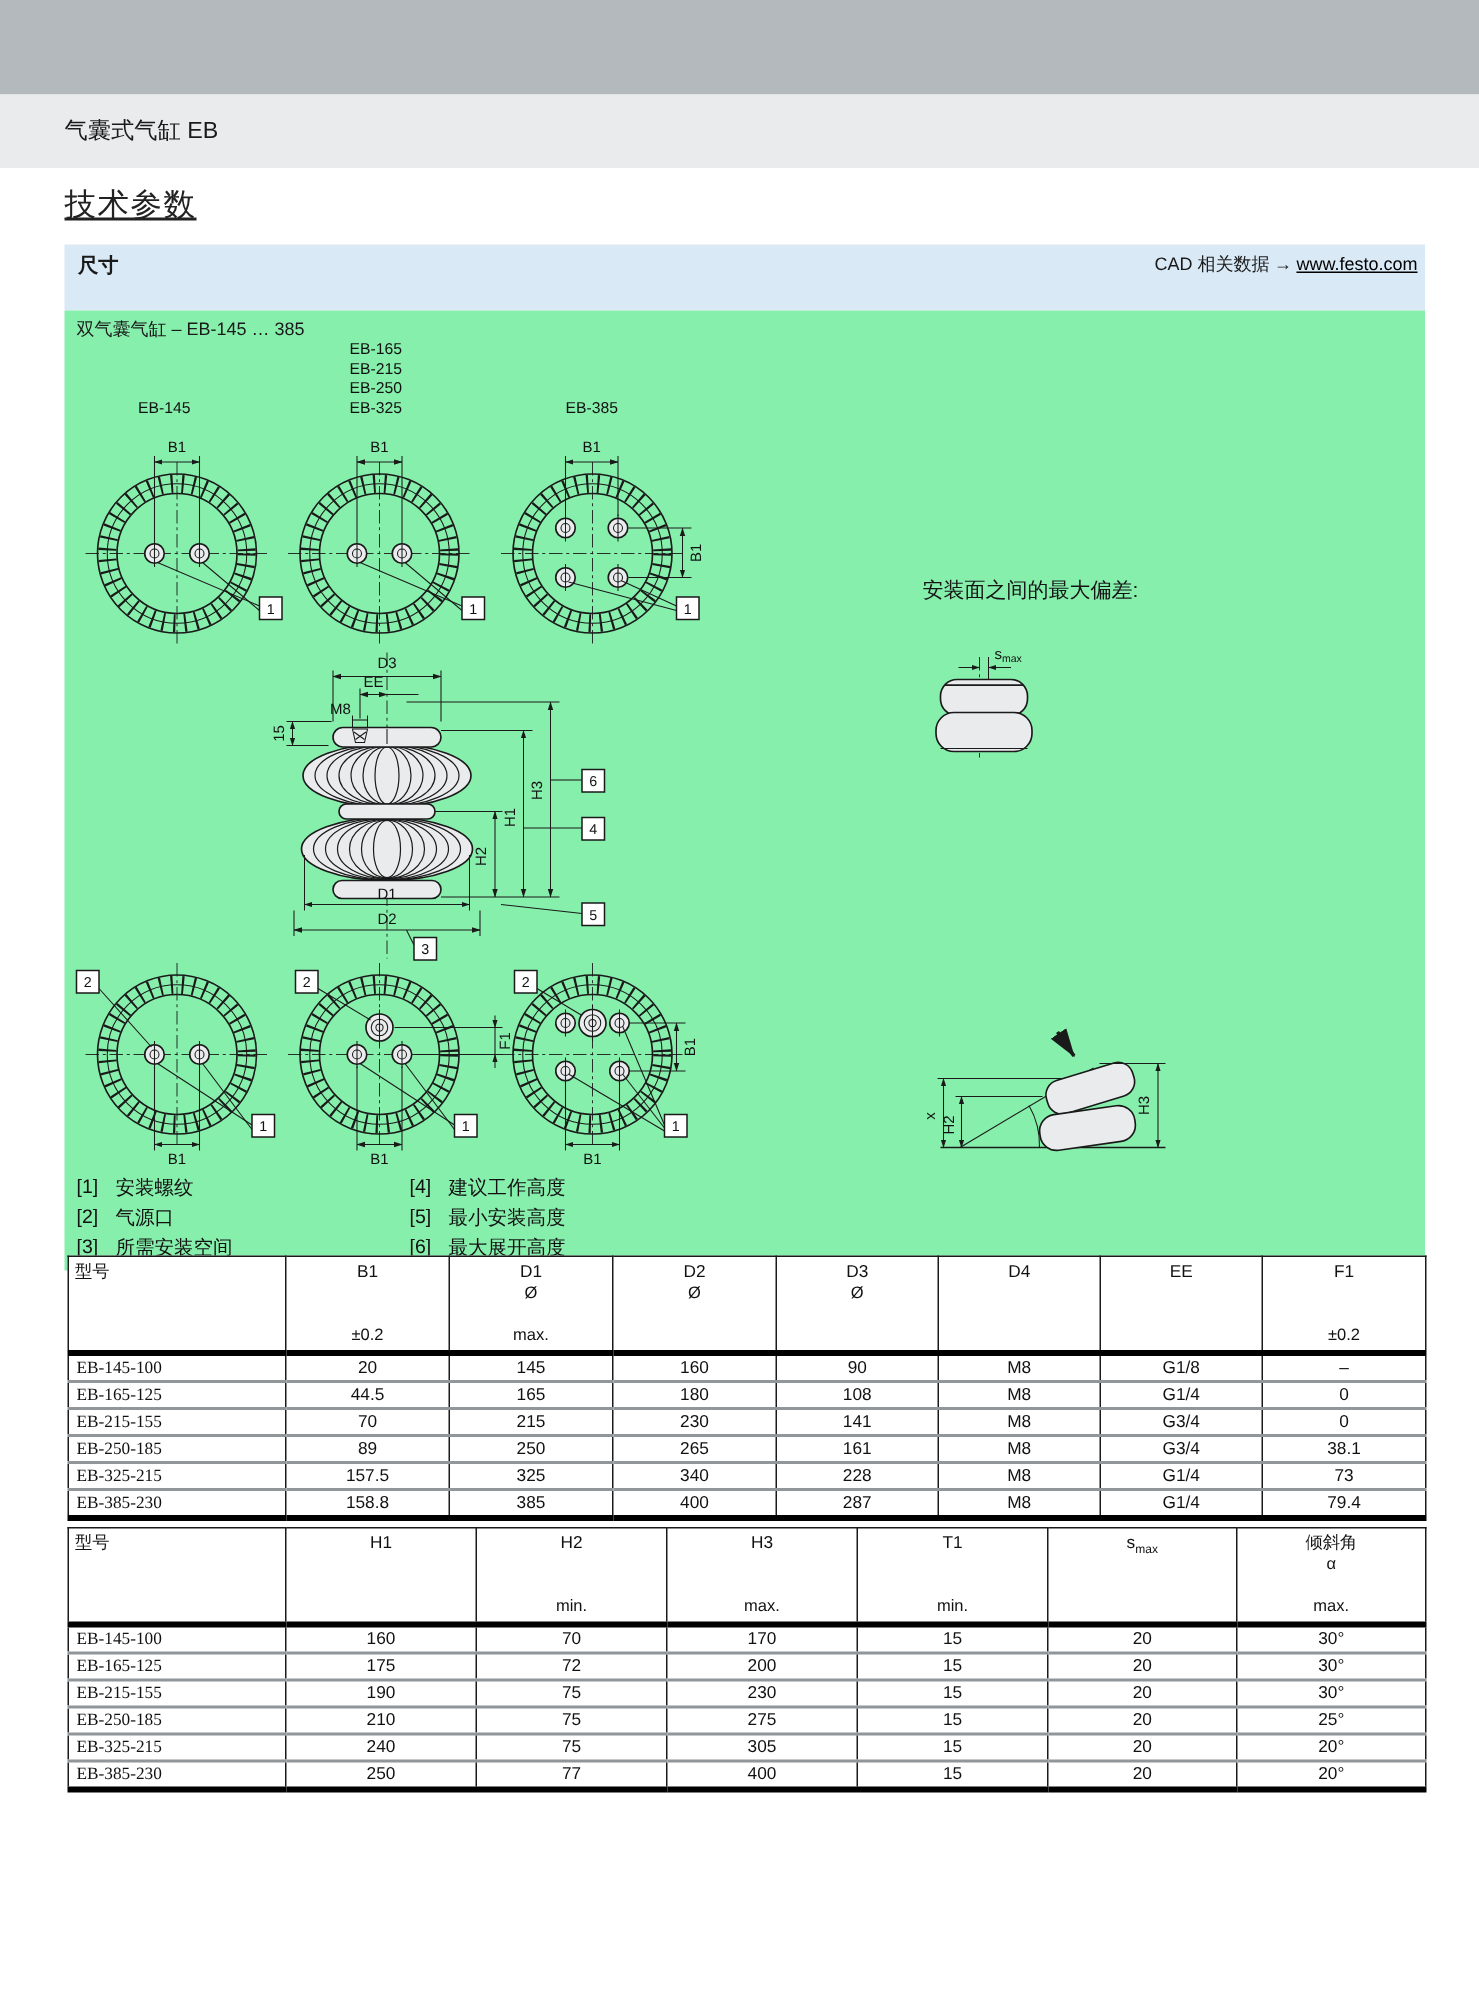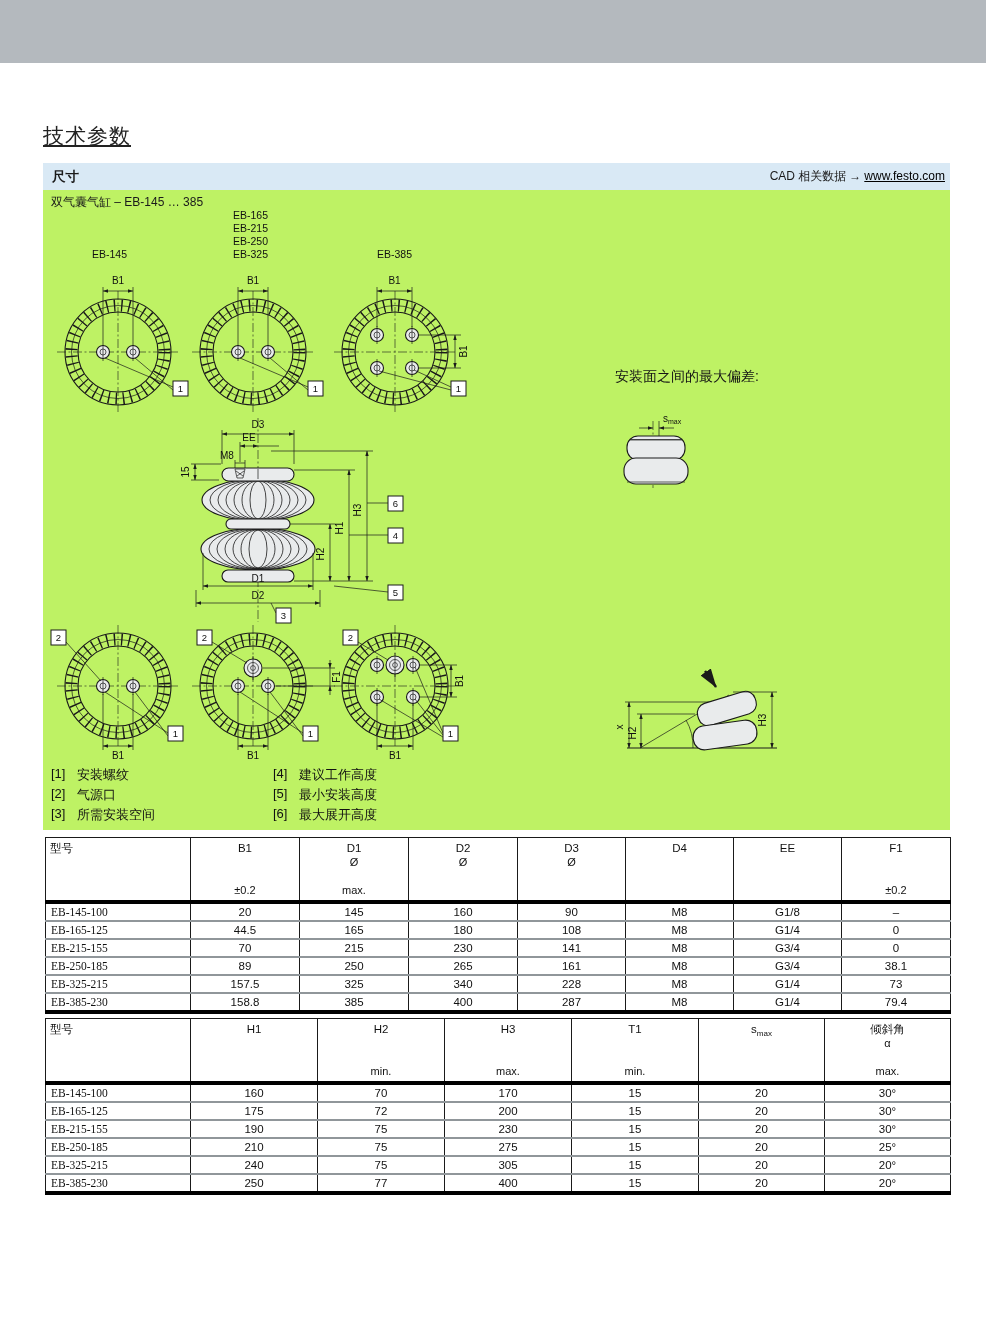--- a/index.html
+++ b/index.html
@@ -7,21 +7,21 @@
         font-family:"Liberation Sans",sans-serif;color:#111;}
   .topbar{position:absolute;left:0;top:0;width:986px;height:63px;background:#b4b9be;}
   .titleband{position:absolute;left:0;top:63px;width:986px;height:49px;background:#e9ebec;}
   .titleband .pt{position:absolute;left:43px;top:0;line-height:49px;font-size:15.5px;color:#1a1a1a;}
   .section-title{position:absolute;left:43px;top:122px;font-size:21px;font-weight:400;color:#222;letter-spacing:1px;text-decoration:underline;}
   .sizebar{position:absolute;left:43px;top:163px;width:907px;height:44px;background:#d9e9f5;}
   .sizebar .sz{position:absolute;left:9px;top:0;line-height:27px;font-size:13.5px;font-weight:bold;color:#1a1a1a;}
   .sizebar .cad{position:absolute;right:5px;top:0;line-height:27px;font-size:12px;color:#1a1a1a;}
   .sizebar .cad a{color:#000;text-decoration:underline;}
   .sizebar .arrow{font-weight:bold;padding:0 3px;}
-  .drawarea{position:absolute;left:43px;top:190px;width:907px;height:640px;background:#bef264;}
+  .drawarea{position:absolute;left:43px;top:207px;width:907px;height:640px;background:#86efac;}
   .subtitle{position:absolute;left:8px;top:4px;font-size:12px;color:#1a1a1a;}
   .bigsvg{position:absolute;left:0;top:0;}
   .note-title{position:absolute;left:572px;top:178px;font-size:14px;color:#151515;text-align:center;}
   .note-para{position:absolute;left:572px;top:296px;width:304px;font-size:14.2px;line-height:19.5px;color:#151515;text-align:justify;}
   .lg{position:absolute;display:flex;font-size:13px;color:#111;}
   .lg .num{width:26px;flex:none;}
   
   .dtable{position:absolute;border-collapse:collapse;table-layout:fixed;width:905px;background:#fff;
           font-size:11.5px;color:#111;}
   .dtable th{border:1px solid #1a1a1a;border-bottom:4px solid #000;padding:0;font-weight:400;vertical-align:top;}
@@ -48,20 +48,23 @@
   .fwh{fill:#fff;stroke:#1a1a1a;stroke-width:1;}
   .rib{stroke:#1a1a1a;stroke-width:.8;fill:none;}
 </style>
 </head>
 <body>
 
 <div class="page">
 
   <div class="topbar"></div>
 
+  <div class="titleband">
+    <span class="pt">气囊式气缸 EB</span>
+  </div>
 
   <div class="section-title">技术参数</div>
 
   <div class="sizebar">
     <span class="sz">尺寸</span>
     <span class="cad">
       <span>CAD 相关数据</span><span class="arrow">→</span><a href="#">www.festo.com</a>
     </span>
   </div>
 

